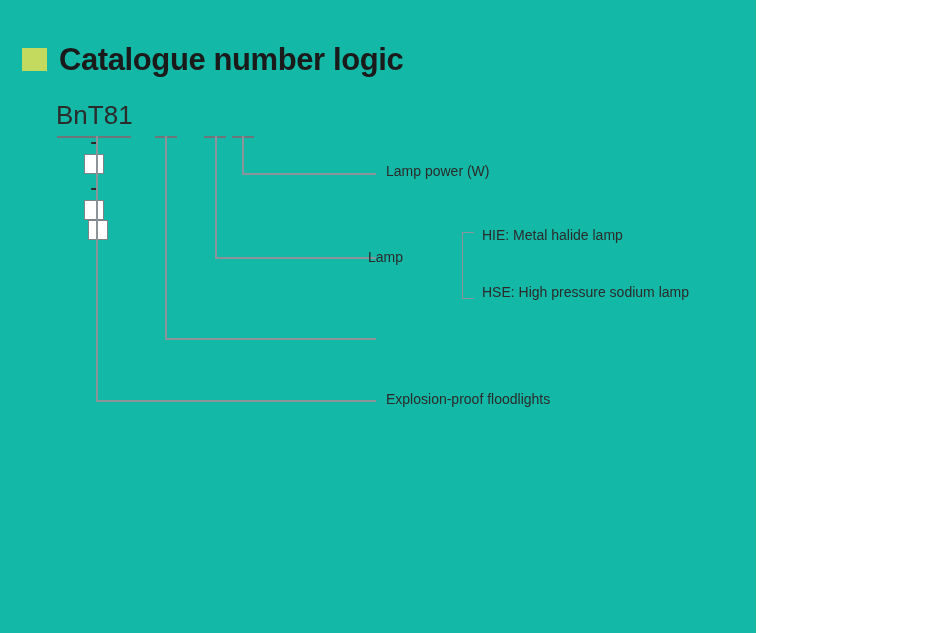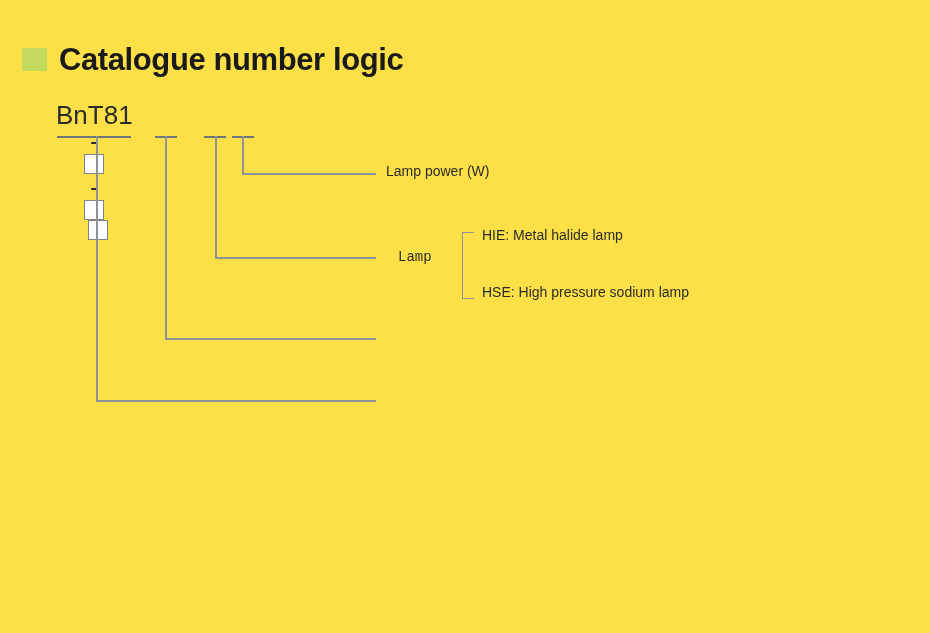--- a/index.html
+++ b/index.html
@@ -2,23 +2,23 @@
 <html><head>
 <meta charset="utf-8">
 <style>
   html, body {
     margin: 0;
     padding: 0;
     background: #ffffff;
   }
   #page {
     position: relative;
-    width: 930px;
+    width: 756px;
     height: 633px;
-    background: #fde047;
+    background: #14b8a6;
     font-family: "Liberation Sans", sans-serif;
     overflow: hidden;
   }
 
   
   #title-row {
     position: absolute;
     left: 22px;
     top: 44px;
     display: flex;
@@ -147,20 +147,21 @@
   <div class="lead-h" style="left:215px; top:257px; width:161px;"></div>
 
   <div class="lead-v" style="left:165px; top:136px; height:203px;"></div>
   <div class="lead-h" style="left:165px; top:338px; width:211px;"></div>
 
   <div class="lead-v" style="left:96px;  top:136px; height:265px;"></div>
   <div class="lead-h" style="left:96px;  top:400px; width:280px;"></div>
 
   <div class="label" style="left:386px; top:164px;">Lamp power (W)</div>
 
-  <div class="label" style="left:398px; top:250px;font-family:Liberation Mono, monospace;">Lamp</div>
+  <div class="label" style="left:368px; top:250px;">Lamp</div>
   <div id="lamp-bracket"></div>
   <div class="label" style="left:482px; top:228px;">HIE: Metal halide lamp</div>
   <div class="label" style="left:482px; top:285px;">HSE: High pressure sodium lamp</div>
 
 
+  <div class="label" style="left:386px; top:392px;">Explosion-proof floodlights</div>
 
 </div>
 
 </body></html>

